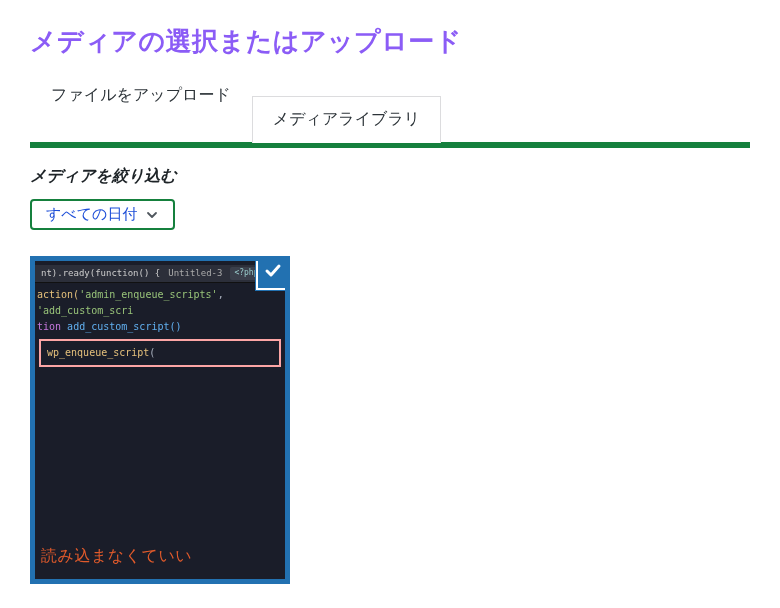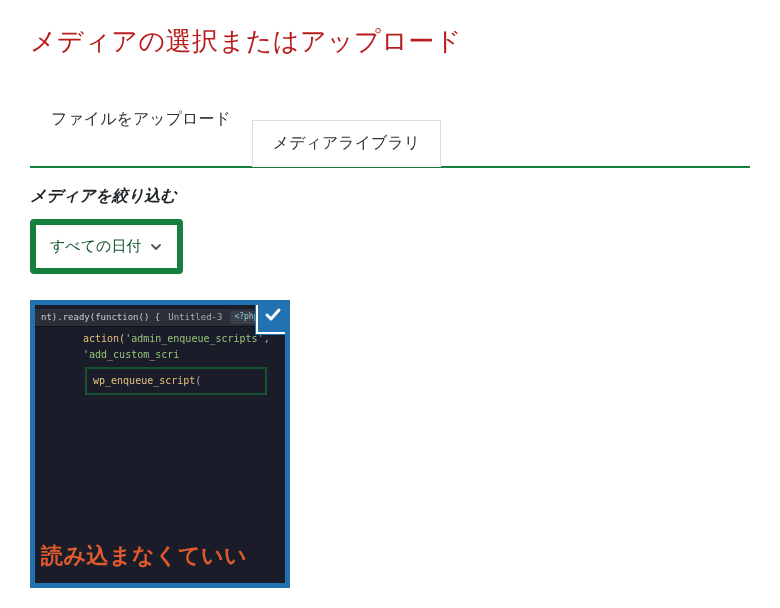--- a/index.html
+++ b/index.html
@@ -4,28 +4,28 @@
   <style>
     * { box-sizing: border-box; margin: 0; padding: 0; }
     body {
       font-family: -apple-system, BlinkMacSystemFont, "Segoe UI", "Hiragino Sans", "Hiragino Kaku Gothic ProN", Meiryo, sans-serif;
       background: #fff;
       padding: 24px 30px;
       width: 780px;
     }
     .modal-title {
       font-size: 26px;
-      font-weight: 400;
-      color: #b91c1c;
-      margin-bottom: 36px;
+      font-weight: 700;
+      color: #8b5cf6;
+      margin-bottom: 12px;
       letter-spacing: 0.5px;
     }
     .tabs {
       display: flex;
-      border-bottom: 2px solid #15803d;
+      border-bottom: 6px solid #15803d;
       margin-bottom: 18px;
     }
     .tab {
       padding: 12px 20px;
       font-size: 16px;
       color: #2c3338;
       cursor: pointer;
       border: 1px solid transparent;
       border-bottom: none;
       position: relative;
@@ -40,43 +40,43 @@
     .filter-label {
       font-size: 16px;
       font-weight: 600;
       color: #1d2327;
       margin-bottom: 12px;
       font-style: italic;
     }
     .date-select {
       display: inline-flex;
       align-items: center;
-      padding: 12px 14px;
-      border: 6px solid #15803d;
+      padding: 4px 14px;
+      border: 2px solid #15803d;
       border-radius: 4px;
       font-size: 15px;
-      color: #14532d;
+      color: #1d4ed8;
       cursor: pointer;
       gap: 8px;
       background: #fff;
     }
     .chevron-icon {
       width: 14px;
       height: 14px;
       display: inline-flex;
       align-items: center;
       justify-content: center;
     }
     .media-grid {
       margin-top: 26px;
     }
     .media-item {
       position: relative;
       width: 260px;
-      height: 288px;
+      height: 328px;
       border: 5px solid #2271b1;
       cursor: pointer;
       background: #1a1d29;
       overflow: hidden;
     }
     .check-badge {
       position: absolute;
       top: -5px;
       right: -5px;
       width: 34px;
@@ -113,42 +113,41 @@
     }
     .thumb-topbar .fn { color: #ccc; }
     .thumb-topbar .badge {
       background: #3a3f4b;
       padding: 0 4px;
       border-radius: 2px;
       font-size: 8px;
       color: #9cc;
     }
     .thumb-code {
-      padding: 4px 16px;
-      margin-left: 32px;
+      padding: 4px 2px;
     }
     .codebox {
-      border: 2px solid #14532d;
+      border: 2px solid #fca5a5;
       padding: 4px 6px;
       margin: 4px 2px 10px 2px;
     }
     .kw1 { color: #c678dd; }
     .kw2 { color: #61afef; }
     .str { color: #98c379; }
     .num { color: #d19a66; }
     .fn2 { color: #e5c07b; }
     .thumb-caption {
       position: absolute;
       bottom: 10px;
       left: 0;
       right: 0;
       color: #e05a2b;
-      font-size: 22px;
+      font-size: 16px;
       font-family: -apple-system, sans-serif;
-      font-weight: 700;
+      font-weight: 400;
       text-align: left;
       padding-left: 6px;
       letter-spacing: 0.5px;
     }
   </style>
 </head>
 <body>
 
 
 
@@ -182,20 +181,23 @@
     <div class="thumb">
       <div class="thumb-topbar">
         <span class="fn">nt).ready(function() {</span>
         <span>Untitled-3</span>
         <span class="badge">&lt;?php</span>
       </div>
       <div class="thumb-code">
         <div>
           <span class="fn2">action(</span><span class="str">'admin_enqueue_scripts'</span><span>, </span><span class="str">'add_custom_scri</span>
         </div>
+        <div>
+          <span class="kw1">tion</span><span class="kw2"> add_custom_script()</span>
+        </div>
         <div class="codebox">
           <div><span class="fn2">wp_enqueue_script</span><span>(</span></div>
         </div>
       </div>
       <div class="thumb-caption">読み込まなくていい</div>
     </div>
   </div>
 </div>
 
 

